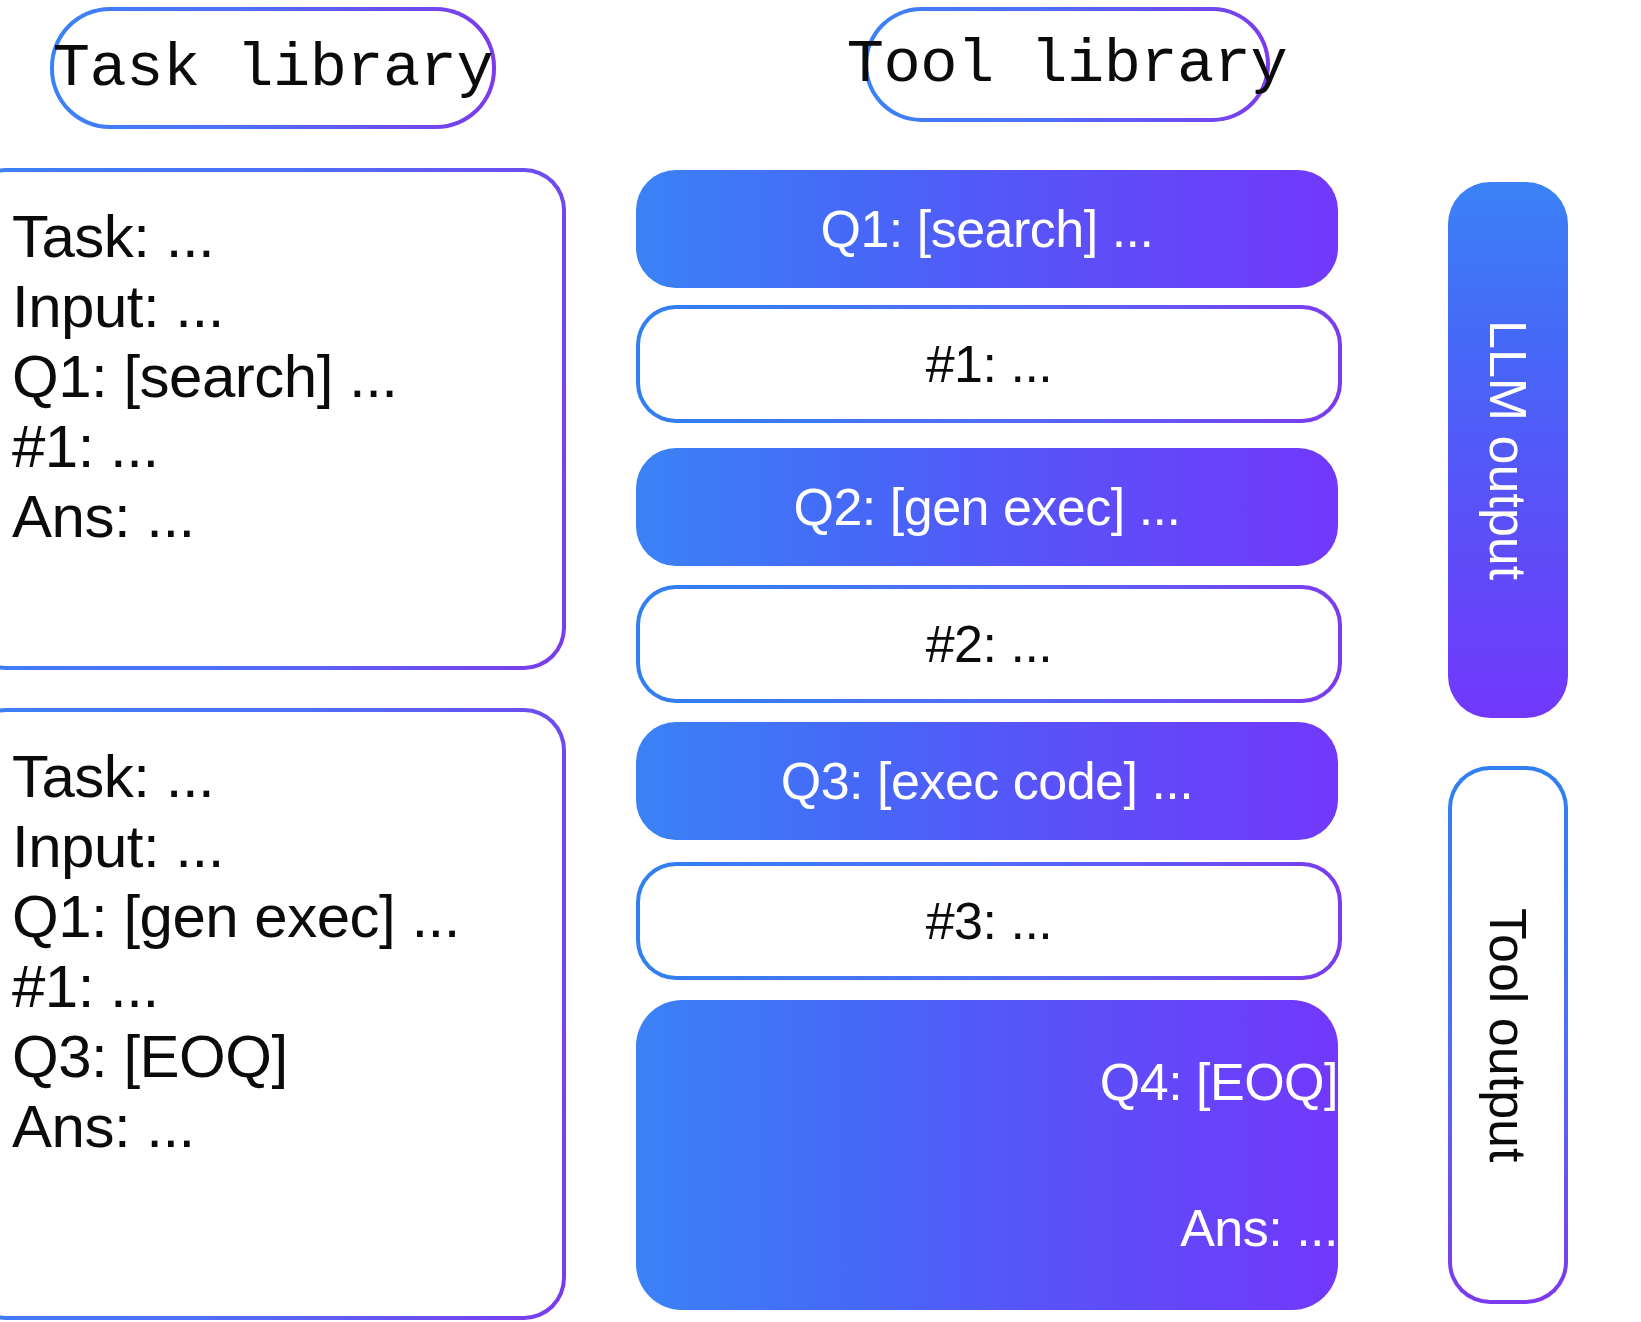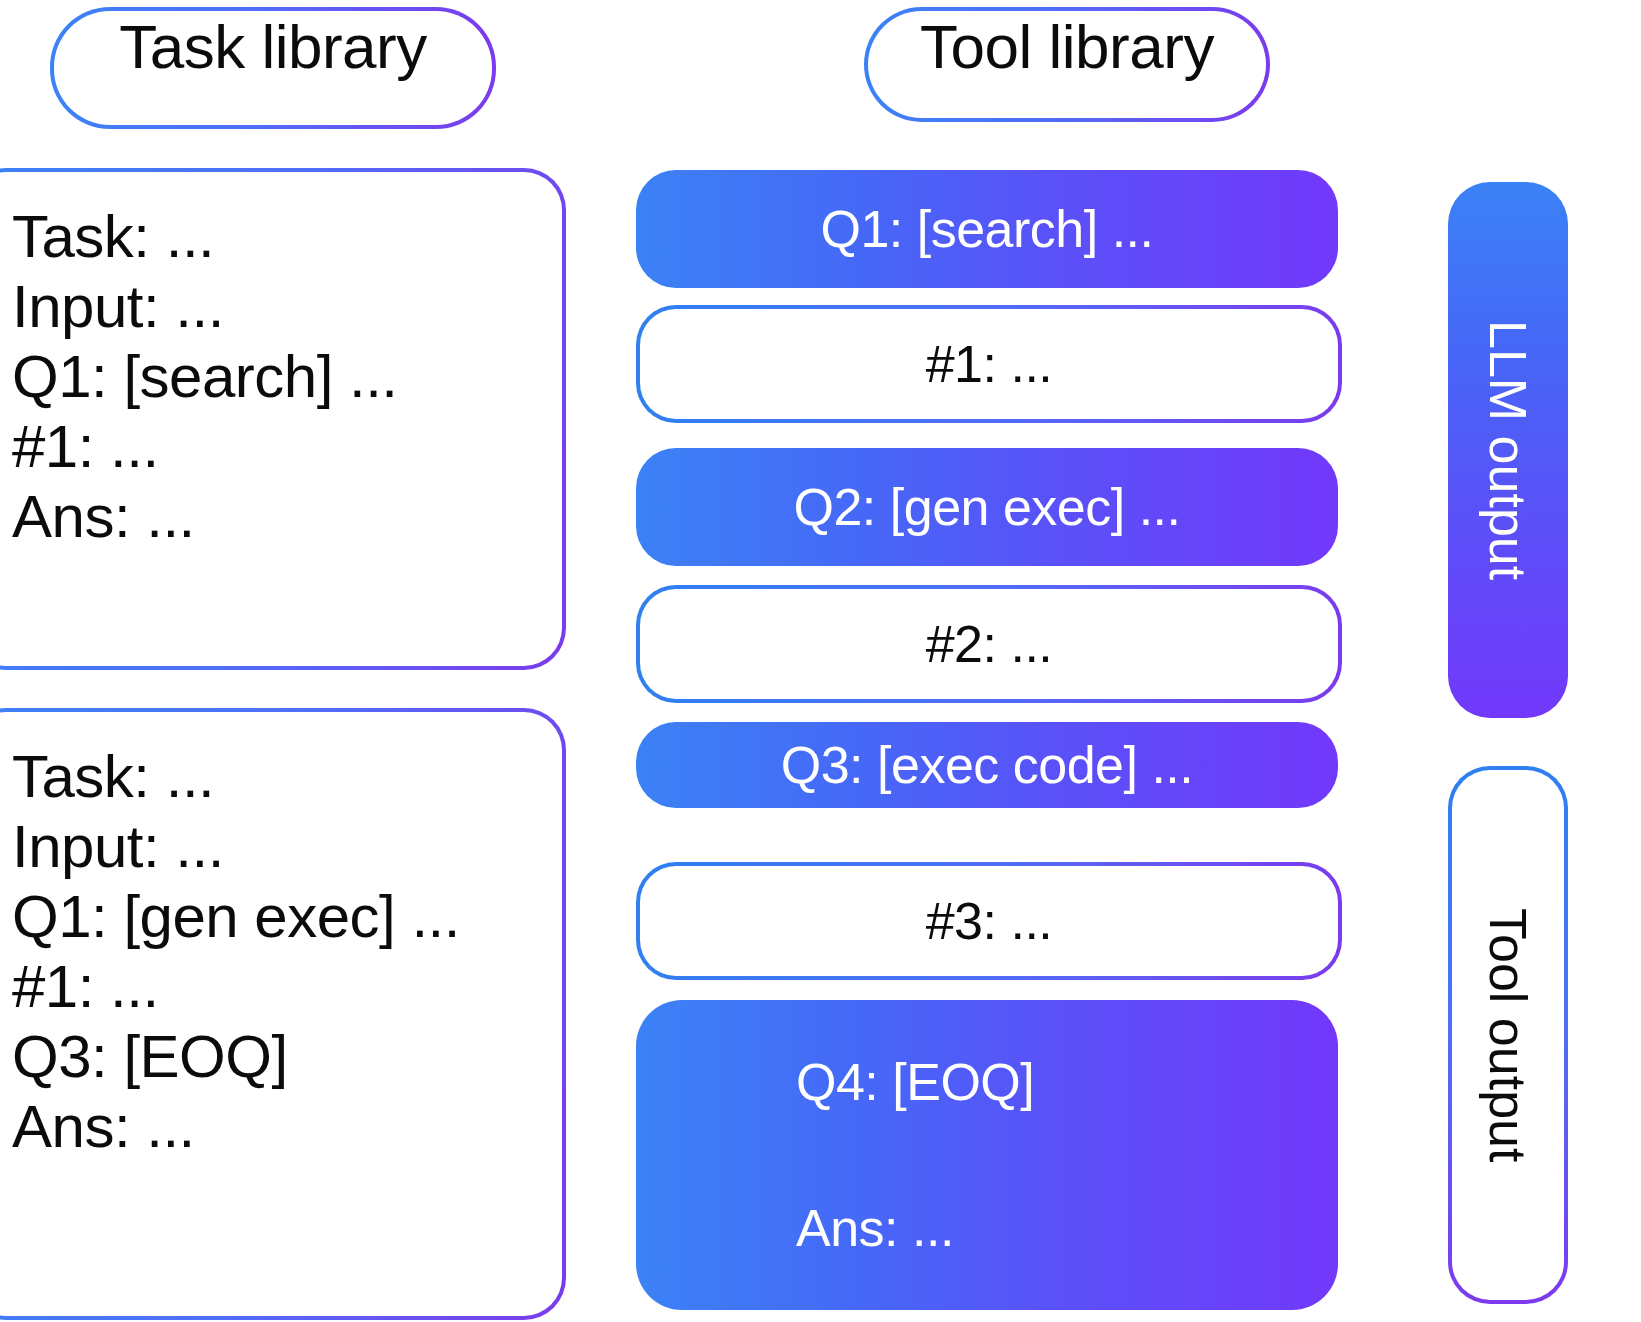--- a/index.html
+++ b/index.html
@@ -24,22 +24,23 @@
   
   .gpill {
     position: absolute;
     box-sizing: border-box;
     border-radius: 64px;
     background:
       linear-gradient(#fff, #fff) padding-box,
       linear-gradient(90deg, #3b82f6 0%, #4f6ef7 45%, #7c3aed 100%) border-box;
     border: 4px solid transparent;
     display: flex;
-    align-items: flex-start;
-    justify-content: center;
+    align-items: center;
+    justify-content: center;
+    font-family: Liberation Mono, monospace;
   }
 
   
   .lib-header {
     font-size: 62px;
     color: #0b0b0b;
     letter-spacing: -0.5px;
     white-space: nowrap;
   }
   #task-library-header { left: 50px; top: 7px; width: 446px; height: 122px; border-radius: 60px; }
@@ -88,21 +89,21 @@
   }
   .tool-text {
     font-size: 52px;
     line-height: 68px;
     white-space: nowrap;
     letter-spacing: -0.5px;
     text-align: left;
   }
   .tool-bar.final {
     flex-direction: column;
-    align-items: flex-start;
+    align-items: flex-end;
     justify-content: center;
     padding-left: 160px;
     border-radius: 46px;
   }
   .tool-bar.final .tool-text { margin: 0; }
   .tool-bar.final .tool-text.second { margin-top: 78px; }
 
   
   .legend {
     position: absolute;
@@ -172,21 +173,21 @@
   </div>
 
   <div class="tool-bar llm" style="left:636px; top:448px; width:702px; height:118px;">
     <span class="tool-text">Q2: [gen exec] ...</span>
   </div>
 
   <div class="tool-bar tool" style="left:636px; top:585px; width:706px; height:118px;">
     <span class="tool-text">#2: ...</span>
   </div>
 
-  <div class="tool-bar llm" style="left:636px; top:722px; width:702px; height:86px;">
+  <div class="tool-bar llm" style="left:636px; top:722px; width:702px; height:118px;">
     <span class="tool-text">Q3: [exec code] ...</span>
   </div>
 
   <div class="tool-bar tool" style="left:636px; top:862px; width:706px; height:118px;">
     <span class="tool-text">#3: ...</span>
   </div>
 
   <div class="tool-bar llm final" style="left:636px; top:1000px; width:702px; height:310px;">
     <span class="tool-text">Q4: [EOQ]</span>
     <span class="tool-text second">Ans: ...</span>

